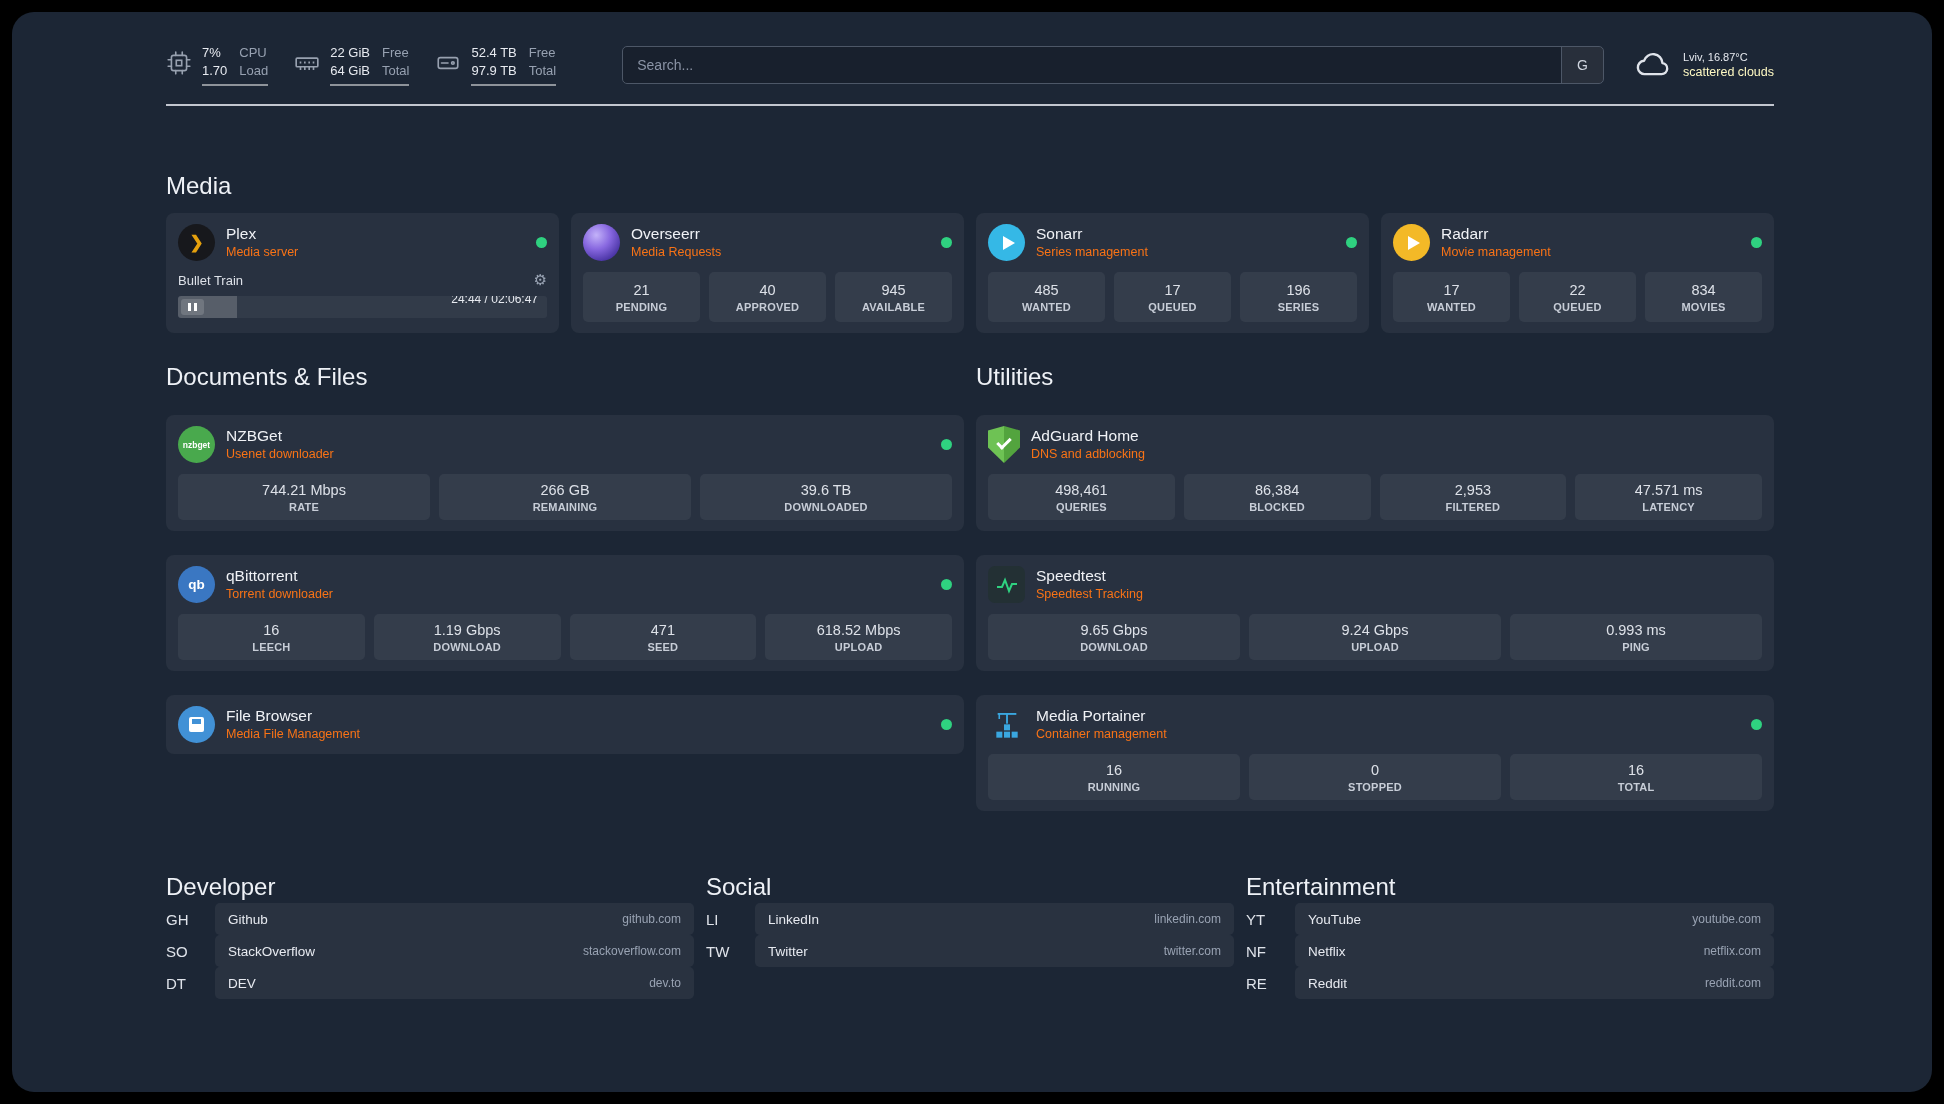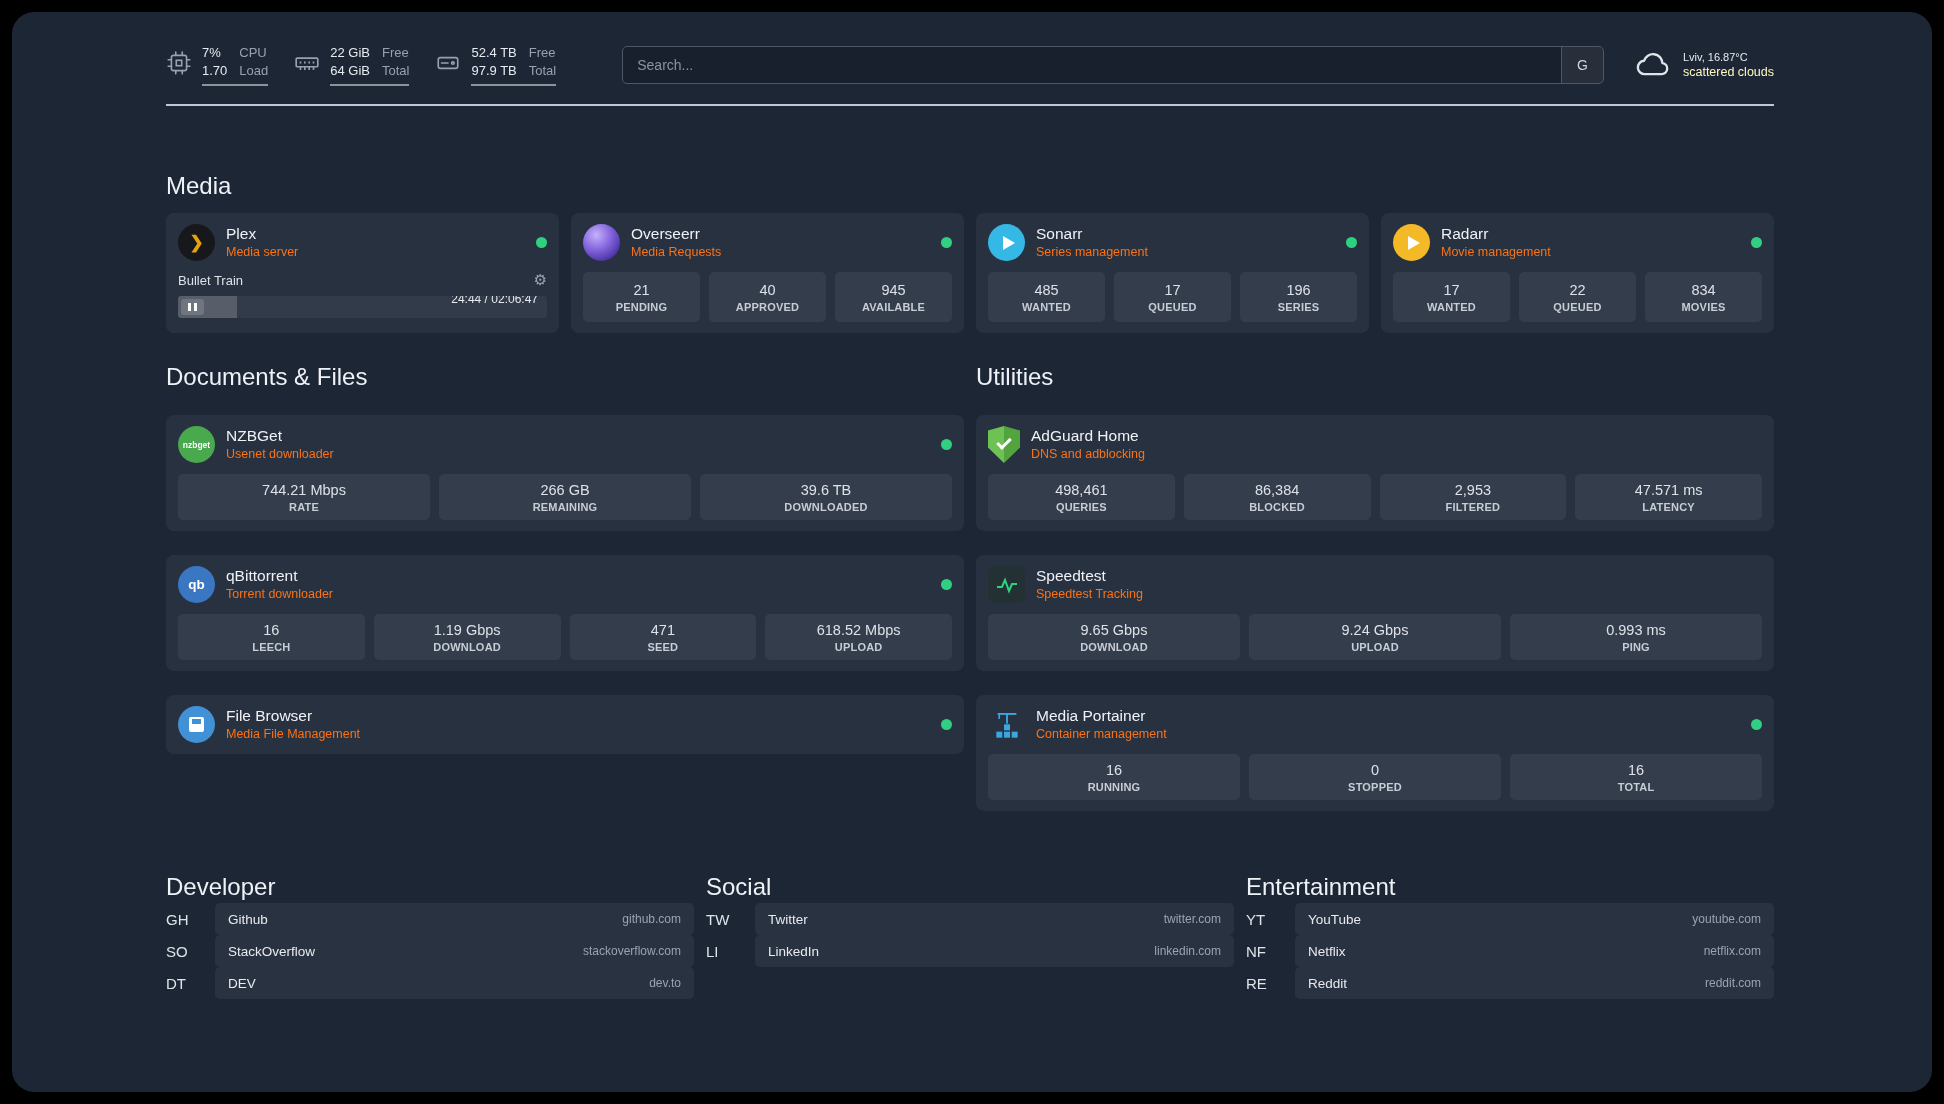--- a/index.html
+++ b/index.html
@@ -506,33 +506,33 @@
             <span class="bm-name">DEV</span>
             <span class="bm-domain">dev.to</span>
           </span>
         </div>
       </div>
 
       <div class="bm-col">
         <div class="sec-title">Social</div>
 
         <div class="bm-row">
+          <span class="bm-abbr">LI</span>
+          <span class="bm-bar">
+            <span class="bm-name">LinkedIn</span>
+            <span class="bm-domain">linkedin.com</span>
+          </span>
+        </div>
+        <div class="bm-row">
           <span class="bm-abbr">TW</span>
           <span class="bm-bar">
             <span class="bm-name">Twitter</span>
             <span class="bm-domain">twitter.com</span>
           </span>
         </div>
-        <div class="bm-row">
-          <span class="bm-abbr">LI</span>
-          <span class="bm-bar">
-            <span class="bm-name">LinkedIn</span>
-            <span class="bm-domain">linkedin.com</span>
-          </span>
-        </div>
       </div>
 
       <div class="bm-col">
         <div class="sec-title">Entertainment</div>
 
         <div class="bm-row">
           <span class="bm-abbr">YT</span>
           <span class="bm-bar">
             <span class="bm-name">YouTube</span>
             <span class="bm-domain">youtube.com</span>

